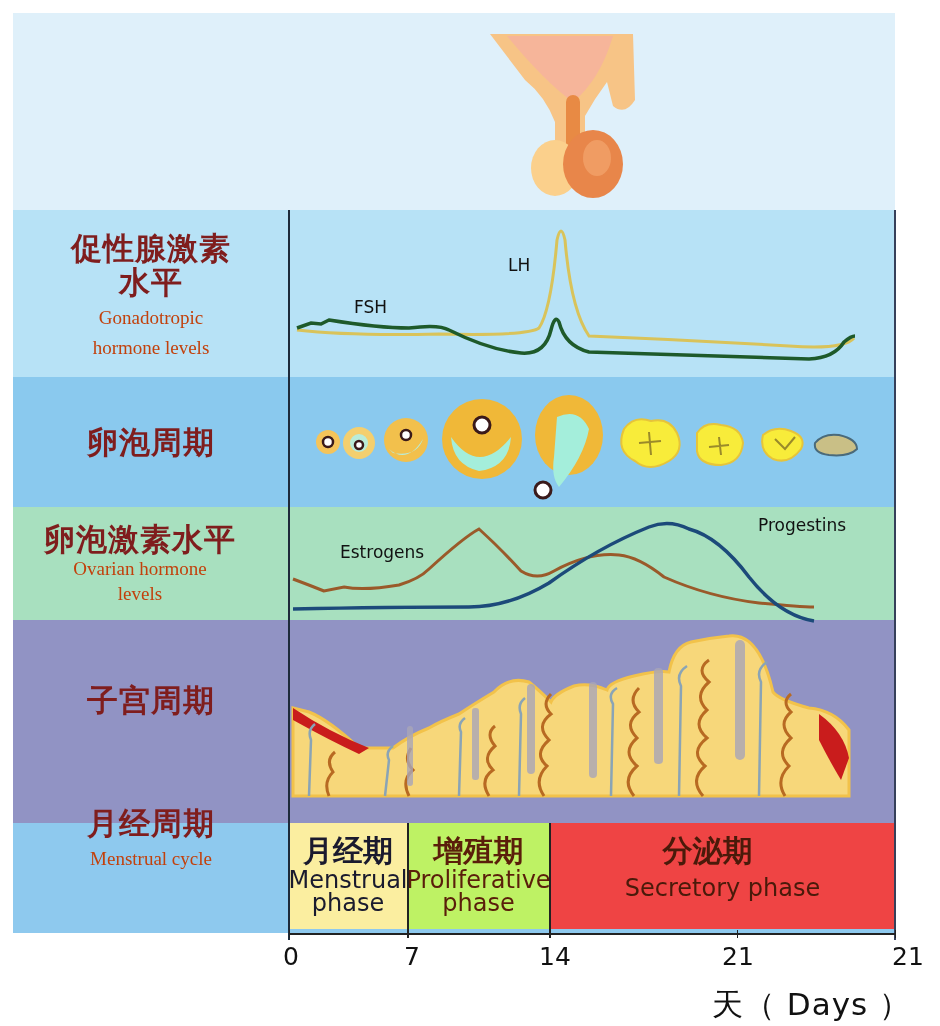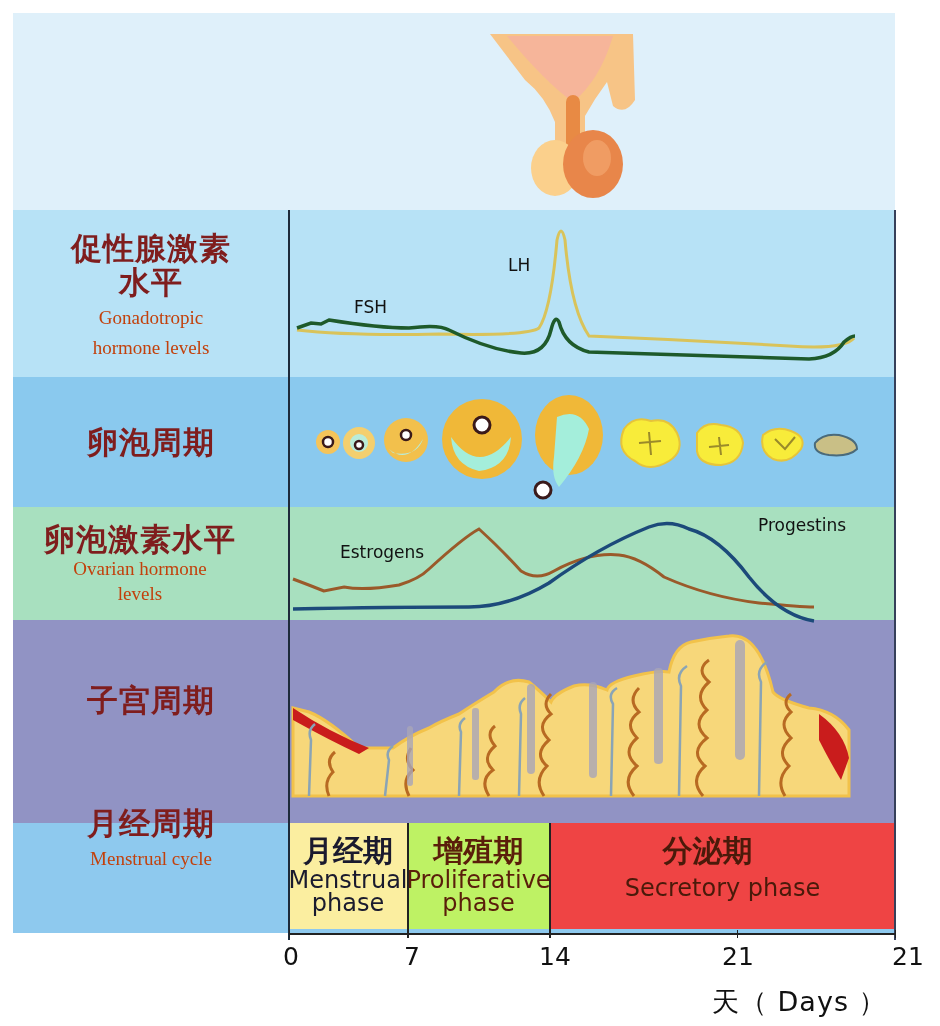--- a/index.html
+++ b/index.html
@@ -10,21 +10,21 @@
   .zh{font-size:31px;font-weight:bold;line-height:34px;letter-spacing:1px;color:#7f1d1d;}
   .en{font-size:19px;line-height:30px;color:#c2410c;font-family:Liberation Serif, serif;}
   .divider{position:absolute;left:288px;top:210px;width:2px;height:730px;background:#1d2a3a;}
   .rightedge{position:absolute;left:894px;top:210px;width:2px;height:730px;background:#36405a;}
   .phase{position:absolute;top:823px;height:106px;display:flex;flex-direction:column;align-items:center;}
   .phase .pzh{font-size:30px;font-weight:bold;line-height:36px;margin-top:10px;}
   .phase .pen{font-size:24px;line-height:23px;}
   .tick{position:absolute;top:930px;width:1px;height:8px;background:#222;}
   .ticklbl{position:absolute;top:942px;font-size:25px;color:#111;transform:translateX(-50%);}
   .axisline{position:absolute;left:289px;top:933px;width:606px;height:2px;background:#222;}
-  .days{position:absolute;left:712px;top:984px;font-size:27px;color:#111;letter-spacing:1px;}
+  .days{position:absolute;left:712px;top:984px;font-size:31px;color:#111;letter-spacing:1px;}
   svg{position:absolute;overflow:visible;}
   .curvelbl{position:absolute;font-size:17px;color:#111;}
 </style>
 </head>
 <body>
 
 <div class="band" style="top:13px;height:197px;background:#dff0fa;"></div>
 <svg style="left:485px;top:30px;" width="160" height="175" viewBox="0 0 160 175">
   <path d="M5 4 L148 4 L150 70 Q140 86 128 76 L122 52 Q110 68 100 86 L100 120 Q85 140 70 120 L70 92 Q60 66 40 50 Z" fill="#f7c486"></path>
   <path d="M22 6 L128 6 Q115 50 88 72 Q60 52 22 6 Z" fill="#f6b59a"></path>

